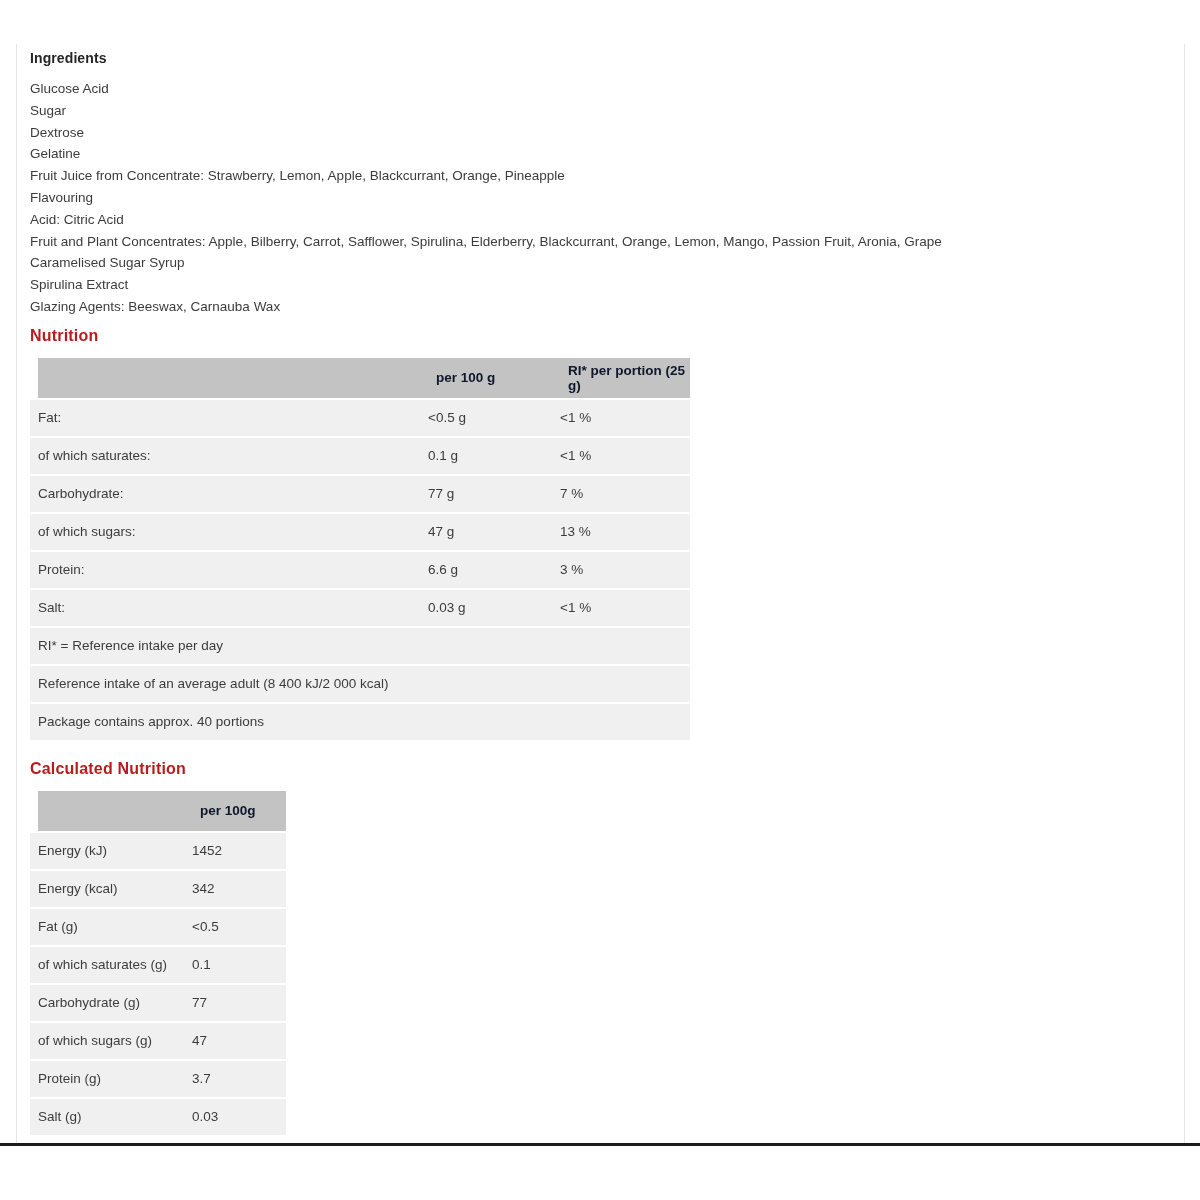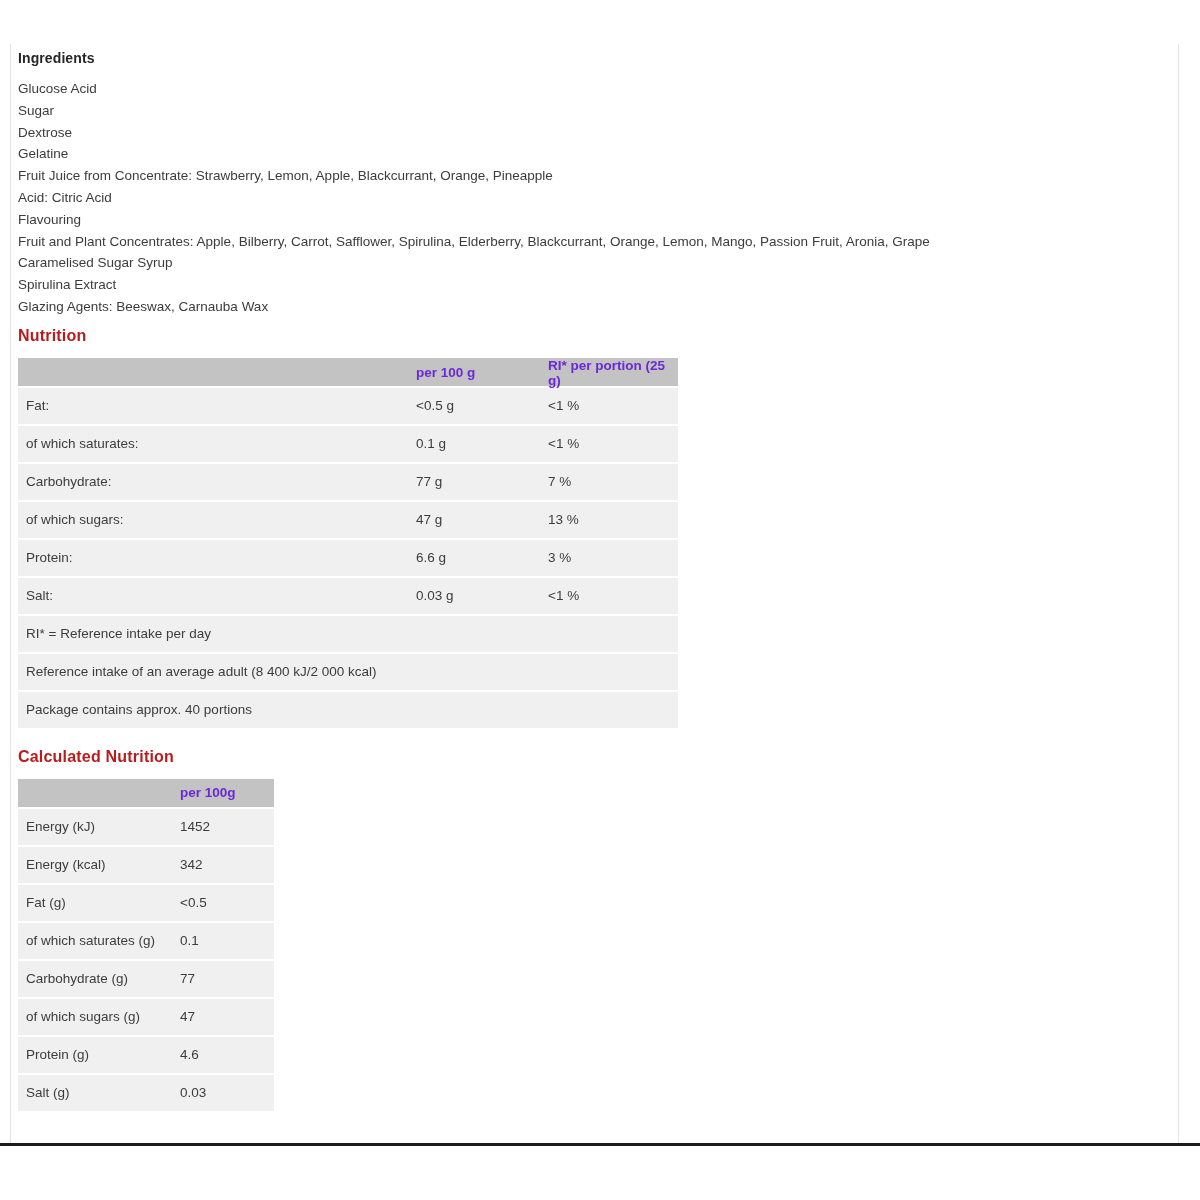--- a/index.html
+++ b/index.html
@@ -6,25 +6,25 @@
   html, body { background: #ffffff; }
   body {
     width: 1200px; height: 1200px;
     position: relative;
     font-family: "Liberation Sans", "DejaVu Sans", sans-serif;
     color: #3c3c3c;
     overflow: hidden;
   }
   .panel {
     position: absolute;
-    left: 10px; top: 44px;
+    left: 16px; top: 44px;
     width: 1169px; height: 1099px;
     border-left: 1px solid #e4e4e4;
     border-right: 1px solid #e6e6e6;
-    padding: 7px 0 0 7px;
+    padding: 7px 0 0 13px;
     overflow: hidden;
     background: #ffffff;
   }
   .bottom-line {
     position: absolute;
     left: 0; top: 1143px;
     width: 1200px; height: 3px;
     background: #1c1c1c;
   }
   .h-small {
@@ -49,24 +49,25 @@
   }
   .nutrition-h { margin-top: 9px; }
   .calc-h { margin-top: 20px; }
   .tbl { margin-top: 13px; font-size: 13.5px; }
   .tbl .trow, .tbl .thead {
     display: grid;
     align-items: center;
     margin-bottom: 2px;
   }
   .tbl .thead {
-    height: 28px;
+    height: 40px;
     background: #c3c3c3;
     font-weight: 700;
-    color: #6d28d9;
+    color: #0f172a;
+    margin-left: 8px;
   }
   .tbl .trow {
     height: 36px;
     background: #f0f0f0;
   }
   .nutrition-tbl { width: 660px; }
   .nutrition-tbl .trow, .nutrition-tbl .thead {
     grid-template-columns: 398px 132px 1fr;
   }
   .nutrition-tbl .trow.note-row { grid-template-columns: 1fr; }
@@ -83,22 +84,22 @@
 <div class="panel">
 
   <div class="h-small">Ingredients</div>
 
   <div class="ing-list">
     <div>Glucose Acid</div>
     <div>Sugar</div>
     <div>Dextrose</div>
     <div>Gelatine</div>
     <div>Fruit Juice from Concentrate: Strawberry, Lemon, Apple, Blackcurrant, Orange, Pineapple</div>
+    <div>Flavouring</div>
     <div>Acid: Citric Acid</div>
-    <div>Flavouring</div>
     <div>Fruit and Plant Concentrates: Apple, Bilberry, Carrot, Safflower, Spirulina, Elderberry, Blackcurrant, Orange, Lemon, Mango, Passion Fruit, Aronia, Grape</div>
     <div>Caramelised Sugar Syrup</div>
     <div>Spirulina Extract</div>
     <div>Glazing Agents: Beeswax, Carnauba Wax</div>
   </div>
 
   <div class="h-bold nutrition-h">Nutrition</div>
 
   <div class="tbl nutrition-tbl">
     <div class="thead">
@@ -173,21 +174,21 @@
     <div class="trow">
       <div class="cell-label">Carbohydrate (g)</div>
       <div class="cell-val">77</div>
     </div>
     <div class="trow">
       <div class="cell-label">of which sugars (g)</div>
       <div class="cell-val">47</div>
     </div>
     <div class="trow">
       <div class="cell-label">Protein (g)</div>
-      <div class="cell-val">4.6</div>
+      <div class="cell-val">3.7</div>
     </div>
     <div class="trow">
       <div class="cell-label">Salt (g)</div>
       <div class="cell-val">0.03</div>
     </div>
   </div>
 
 </div>
 
 <div class="bottom-line"></div>

